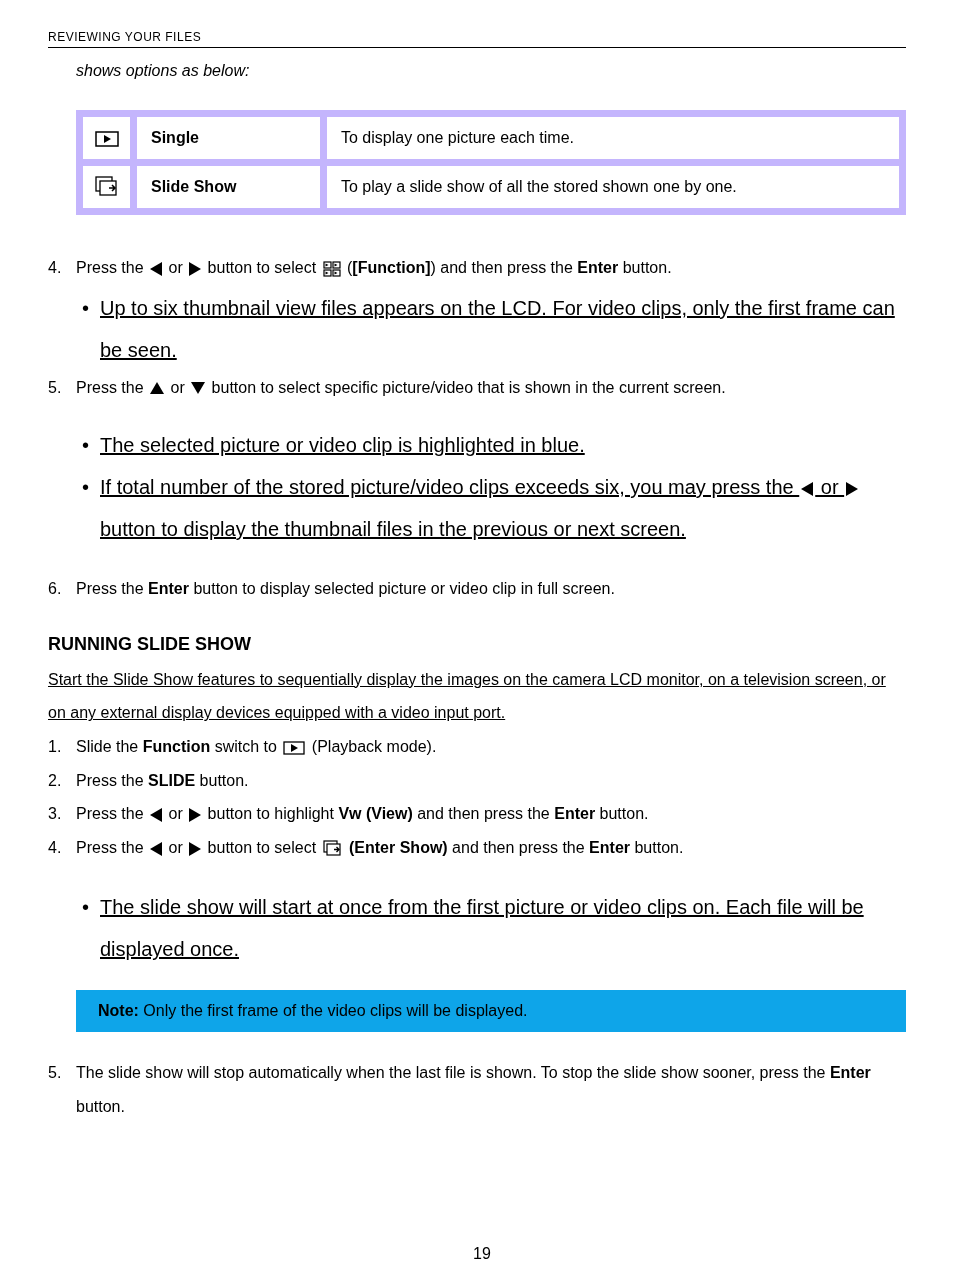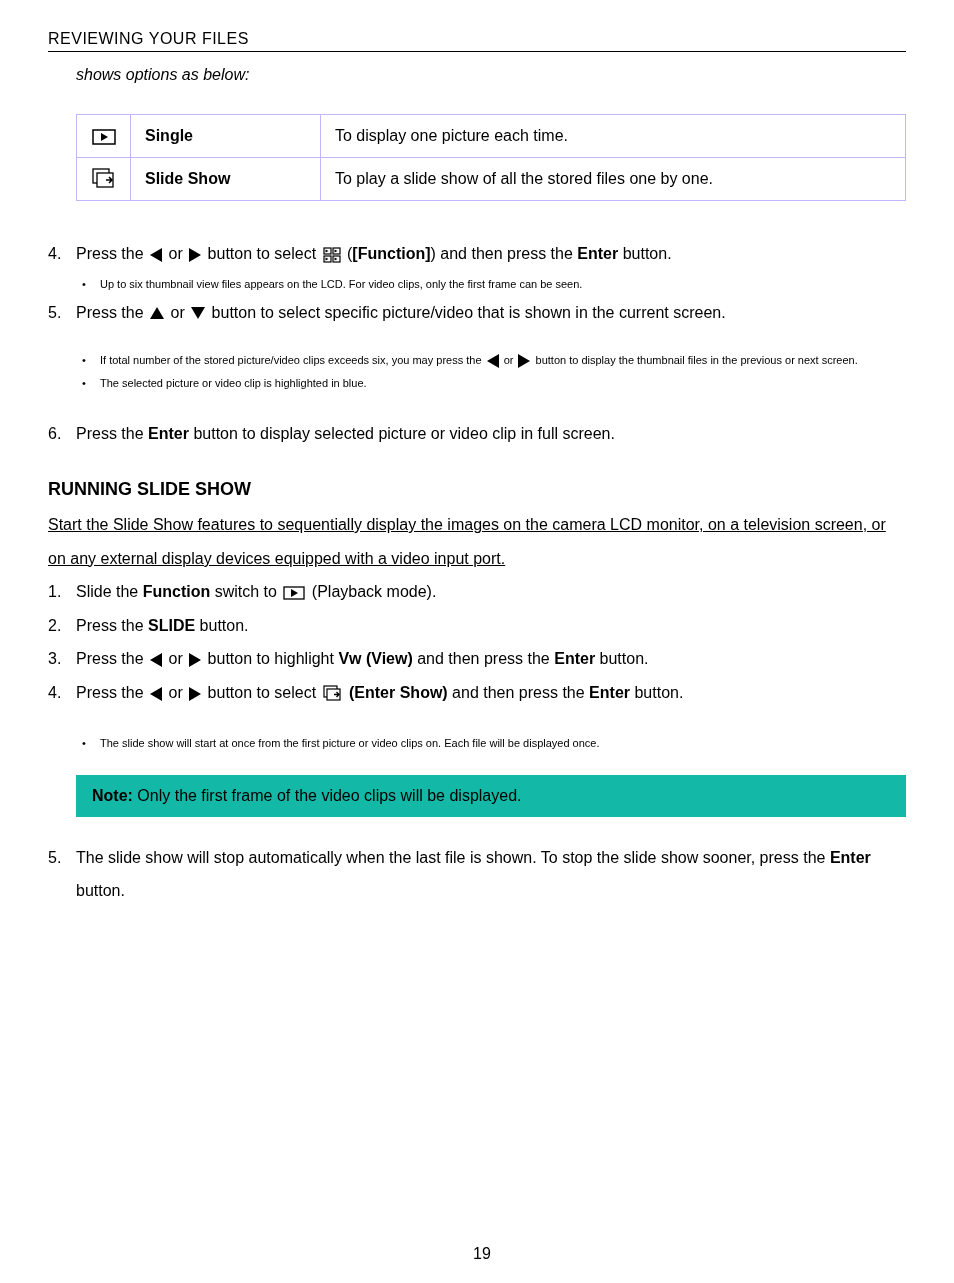--- a/index.html
+++ b/index.html
@@ -10,40 +10,40 @@
     body {
       font-family: Arial, Helvetica, sans-serif;
       background: #fff;
       color: #000;
       width: 954px;
       height: 1283px;
       padding: 30px 48px 20px 48px;
       position: relative;
     }
     .header {
-      font-size: 16px;
+      font-size: 12px;
       letter-spacing: 0.5px;
       border-bottom: 1.5px solid #000;
       padding-bottom: 3px;
       margin-bottom: 14px;
     }
     .intro-text {
       font-size: 16px;
       margin-left: 28px;
       margin-bottom: 30px;
       font-style: italic;
     }
     table {
       border-collapse: collapse;
       width: calc(100% - 28px);
       margin-left: 28px;
       margin-bottom: 36px;
     }
     td {
-      border: 1px solid #c4b5fd;
+      border: 7px solid #c4b5fd;
       padding: 12px 14px;
       font-size: 16px;
       vertical-align: middle;
     }
     td.icon-col {
       width: 54px;
       text-align: center;
       padding: 10px 6px;
     }
     td.name-col {
@@ -70,42 +70,43 @@
       position: absolute;
       left: 0;
     }
     ul {
       list-style: none;
       margin-top: 2px;
     }
     ul li {
       position: relative;
       padding-left: 24px;
-      font-size: 11px;
+      font-size: 20px;
       line-height: 2.1;
+      text-decoration: underline;
     }
     ul li::before {
       content: "•";
       position: absolute;
       left: 6px;
     }
     .heading {
       font-size: 18px;
       font-weight: bold;
       margin-top: 28px;
       margin-bottom: 8px;
     }
     .para {
       font-size: 16px;
       line-height: 2.1;
       text-decoration: underline;
     }
     .note-box {
-      background: #14b8a6;
-      padding: 12px 16px;
+      background: #0ea5e9;
+      padding: 12px 22px;
       margin: 20px 0 24px 28px;
       font-size: 16px;
     }
     .page-num {
       position: absolute;
       bottom: 20px;
       left: 0;
       right: 0;
       text-align: center;
       font-size: 16px;
@@ -181,21 +182,21 @@
   </tr>
   <tr>
     <td class="icon-col">
       <svg width="24" height="22">
         <rect x="1" y="1" width="16" height="14" fill="none" stroke="#000" stroke-width="1.3"></rect>
         <rect x="5" y="5" width="16" height="14" fill="#fff" stroke="#000" stroke-width="1.3"></rect>
         <path d="M 14 12 L 20 12 M 17 9 L 20 12 L 17 15" fill="none" stroke="#000" stroke-width="1.5"></path>
       </svg>
     </td>
     <td class="name-col">Slide Show</td>
-    <td>To play a slide show of all the stored files one by one.</td>
+    <td>To play a slide show of all the stored shown one by one.</td>
   </tr>
 </tbody>
   </table>
 
 <ol>
   <li>
     <span>Press the </span><span class="tri-left"></span><span> or </span><span class="tri-right"></span><span>  button to select </span><svg class="inline-icon" width="18" height="16">
         <rect x="1" y="1" width="7" height="6" fill="none" stroke="#000" stroke-width="1.2"></rect>
         <rect x="10" y="1" width="7" height="6" fill="none" stroke="#000" stroke-width="1.2"></rect>
         <rect x="1" y="9" width="7" height="6" fill="none" stroke="#000" stroke-width="1.2"></rect>
@@ -205,24 +206,24 @@
         <polygon points="2.5,10.5 2.5,13.5 5.5,12" fill="#000"></polygon>
         <polygon points="11.5,10.5 11.5,13.5 14.5,12" fill="#000"></polygon>
       </svg><span> (</span><b>[Function]</b><span>) and then press the </span><b>Enter</b><span> button.</span>
     <ul>
       <li>Up to six thumbnail view files appears on the LCD. For video clips, only the first frame can be seen.</li>
     </ul>
   </li>
   <li>
     <span>Press the  </span><span class="tri-up"></span><span>  or  </span><span class="tri-down"></span><span>  button to select specific picture/video that is shown in the current screen.</span>
     <ul style="margin-top:20px;">
+      <li>The selected picture or video clip is highlighted in blue.</li>
       <li>
         <span>If total number of the stored picture/video clips exceeds six, you may press the  </span><span class="tri-left"></span><span> or  </span><span class="tri-right"></span><span>  button to display the thumbnail files in the previous or next screen.</span>
       </li>
-      <li>The selected picture or video clip is highlighted in blue.</li>
     </ul>
   </li>
   <li style="margin-top:22px;">
     <span>Press the </span><b>Enter</b><span> button to display selected picture or video clip in full screen.</span>
   </li>
 </ol>
 
 <div class="heading">RUNNING SLIDE SHOW</div>
 <div class="para">Start the Slide Show features to sequentially display the images on the camera LCD monitor, on a television screen, or on any external display devices equipped with a video input port.</div>
 

